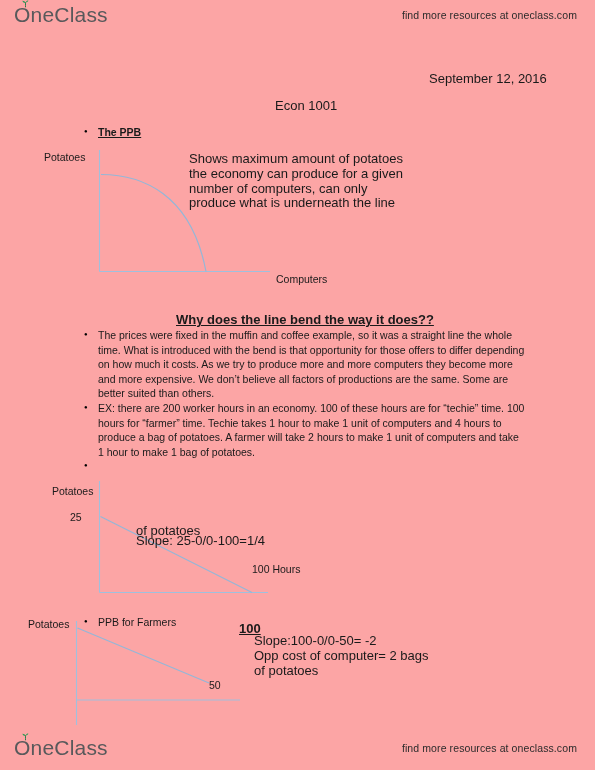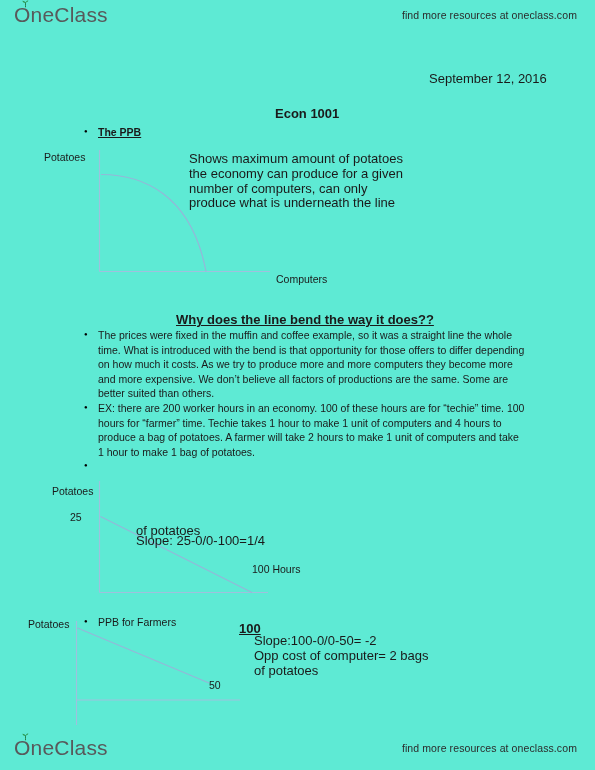--- a/index.html
+++ b/index.html
@@ -9,21 +9,21 @@
   }
   body {
     font-family: "Liberation Sans", sans-serif;
     color: #1a1a1a;
   }
   #page {
     position: relative;
     width: 595px;
     height: 770px;
     overflow: hidden;
-    background: #5eead4;
+    background: #fca5a5;
   }
 
   
   .brand {
     position: absolute;
     left: 14px;
     display: flex;
     align-items: flex-end;
     gap: 1px;
   }
@@ -55,21 +55,21 @@
   }
 
   
   .t {
     position: absolute;
     font-size: 13px;
     line-height: 14.5px;
     color: #1a1a1a;
     white-space: pre;
   }
-  .bold { font-weight: bold; margin-top: 8px; }
+  .bold { font-weight: normal; }
   .bold-ul { font-weight: bold; text-decoration: underline; }
 
   
   .bullet-row {
     position: absolute;
     display: flex;
     align-items: flex-start;
   }
   .bullet-dot {
     width: 14px;

